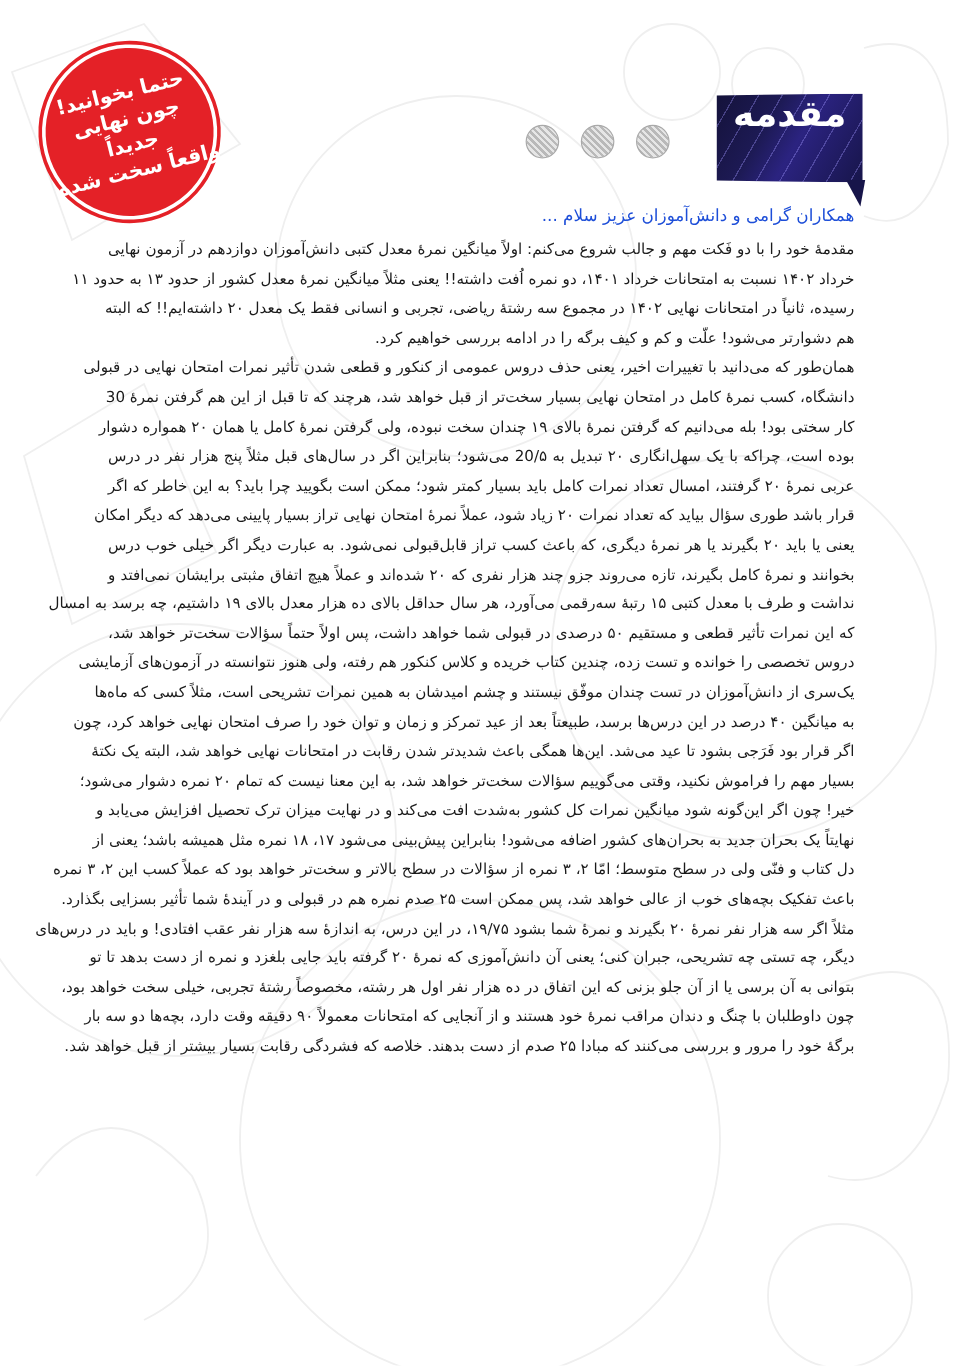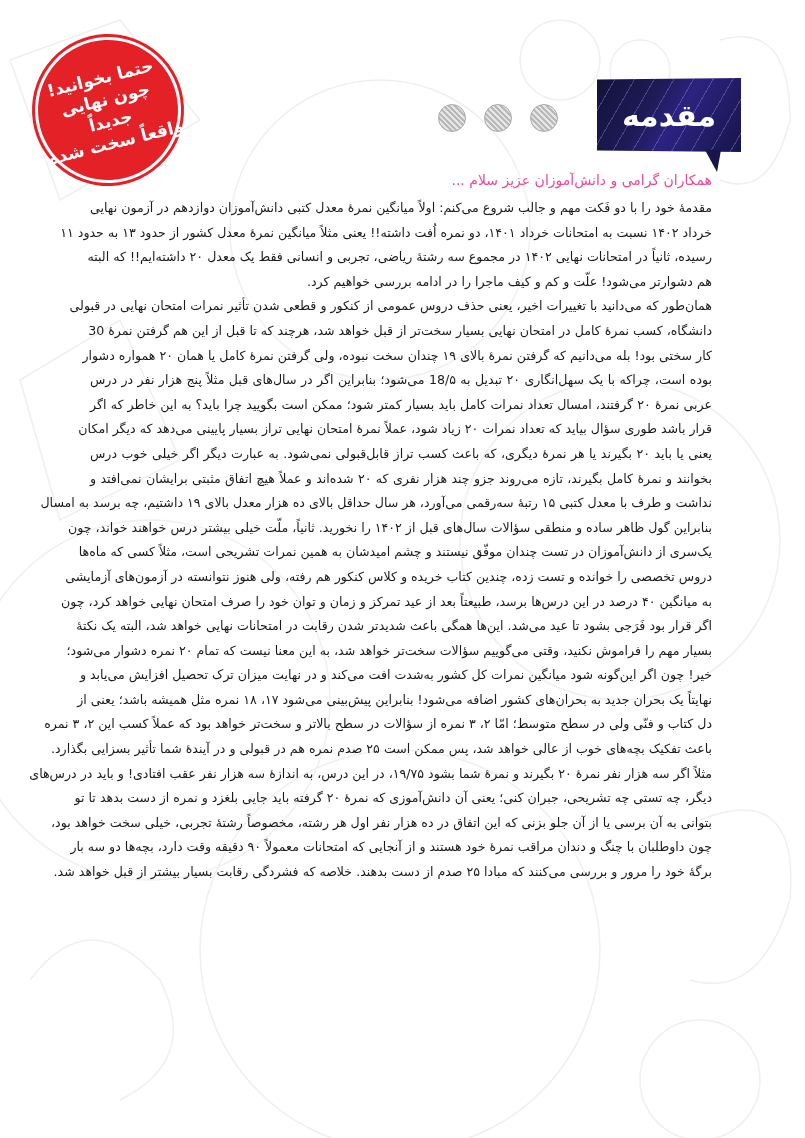--- a/index.html
+++ b/index.html
@@ -21,41 +21,41 @@
   }
 
   .dots { position: absolute; top: 104px; left: 438px; display: flex; gap: 18px; z-index: 2; direction: ltr; }
   .dot {
     width: 28px; height: 28px; border-radius: 50%;
     background: repeating-linear-gradient(45deg, #b9b9b9 0 2px, #e6e6e6 2px 4px);
     border: 1px solid #a9a9a9;
   }
 
   .banner {
-    position: absolute; left: 597px; top: 78px; width: 144px; height: 74px;
+    position: absolute; left: 597px; top: 78px; width: 122px; height: 74px;
     background: linear-gradient(120deg, #14123a 0%, #1d1a55 35%, #2b2380 55%, #17154a 100%);
-    z-index: 2; display: flex; align-items: center; justify-content: center;
+    z-index: 2; display: flex; align-items: flex-start; justify-content: center;
     clip-path: polygon(0 2%, 100% 0, 100% 100%, 0 98%);
     overflow: hidden;
   }
   .banner::before {
     content: ""; position: absolute; inset: 0;
     background: repeating-linear-gradient(-60deg, rgba(255,255,255,0) 0 9px, rgba(160,150,255,0.35) 9px 10px, rgba(255,255,255,0) 10px 17px);
   }
   .banner-tail {
     position: absolute; left: 705px; top: 150px; width: 0; height: 0;
     border-left: 12px solid transparent; border-right: 4px solid transparent;
     border-top: 22px solid #17154a; z-index: 2;
   }
   .banner-title {
     position: relative; color: #fff; font-weight: bold; font-size: 30px; direction: rtl;
   }
 
   .greeting {
-    position: absolute; top: 172px; right: 93px; color: #ec4899;
+    position: absolute; top: 172px; right: 93px; color: #1d4ed8;
     font-size: 14px; z-index: 2; direction: rtl;
   }
 
   .content {
     position: absolute; top: 196px; right: 93px; width: 622px; z-index: 2;
     direction: rtl; text-align: justify; text-align-last: right;
   }
   .para {
     font-size: 12.6px; line-height: 24.6px; color: #1a1a1a;
     margin-bottom: 0;
@@ -103,37 +103,37 @@
 </div>
 <div class="banner-tail"></div>
 
 <div class="greeting">همکاران گرامی و دانش‌آموزان عزیز سلام ...</div>
 
 <div class="content">
   <p class="para">
     <span class="line">مقدمهٔ خود را با دو فَکت مهم و جالب شروع می‌کنم: اولاً میانگین نمرهٔ معدل کتبی دانش‌آموزان دوازدهم در آزمون نهایی</span>
     <span class="line">خرداد ۱۴۰۲ نسبت به امتحانات خرداد ۱۴۰۱، دو نمره اُفت داشته!! یعنی مثلاً میانگین نمرهٔ معدل کشور از حدود ۱۳ به حدود ۱۱</span>
     <span class="line">رسیده، ثانیاً در امتحانات نهایی ۱۴۰۲ در مجموع سه رشتهٔ ریاضی، تجربی و انسانی فقط یک معدل ۲۰ داشته‌ایم!!  که البته</span>
-    <span class="line last">هم دشوارتر می‌شود! علّت و کم و کیف ماجرا را در ادامه بررسی خواهیم کرد.</span>
+    <span class="line last">هم دشوارتر می‌شود! علّت و کم و کیف برگه را در ادامه بررسی خواهیم کرد.</span>
   </p>
   <p class="para">
     <span class="line">همان‌طور که می‌دانید با تغییرات اخیر، یعنی حذف دروس عمومی از کنکور و قطعی شدن تأثیر نمرات امتحان نهایی در قبولی</span>
     <span class="line">دانشگاه، کسب نمرهٔ کامل در امتحان نهایی بسیار سخت‌تر از قبل خواهد شد، هرچند که تا قبل از این هم گرفتن نمرهٔ 30</span>
     <span class="line">کار سختی بود! بله می‌دانیم که گرفتن نمرهٔ بالای ۱۹ چندان سخت نبوده، ولی گرفتن نمرهٔ کامل یا همان ۲۰ همواره دشوار</span>
-    <span class="line">بوده است، چراکه با یک سهل‌انگاری ۲۰ تبدیل به 18/۵ می‌شود؛ بنابراین اگر در سال‌های قبل مثلاً پنج هزار نفر در درس</span>
+    <span class="line">بوده است، چراکه با یک سهل‌انگاری ۲۰ تبدیل به 20/۵ می‌شود؛ بنابراین اگر در سال‌های قبل مثلاً پنج هزار نفر در درس</span>
     <span class="line">عربی نمرهٔ ۲۰ گرفتند، امسال تعداد نمرات کامل باید بسیار کمتر شود؛ ممکن است بگویید چرا باید؟ به این خاطر که اگر</span>
     <span class="line">قرار باشد طوری سؤال بیاید که تعداد نمرات ۲۰ زیاد شود، عملاً نمرهٔ امتحان نهایی تراز بسیار پایینی می‌دهد که دیگر امکان</span>
     <span class="line">یعنی یا باید ۲۰ بگیرند یا هر نمرهٔ دیگری، که باعث کسب تراز قابل‌قبولی نمی‌شود.  به عبارت دیگر اگر خیلی خوب درس</span>
     <span class="line">بخوانند و نمرهٔ کامل بگیرند، تازه می‌روند جزو چند هزار نفری که ۲۰ شده‌اند و عملاً هیچ اتفاق مثبتی برایشان نمی‌افتد و</span>
   </p>
   <p class="para">
     <span class="line">نداشت و طرف با معدل کتبی ۱۵ رتبهٔ سه‌رقمی می‌آورد، هر سال حداقل بالای ده هزار معدل بالای ۱۹ داشتیم، چه برسد به امسال</span>
-    <span class="line">بنابراین گول ظاهر ساده و منطقی سؤالات سال‌های قبل از ۱۴۰۲ را نخورید. ثانیاً، ملّت خیلی بیشتر درس خواهند خواند، چون</span>
+    <span class="line">که این نمرات تأثیر قطعی و مستقیم ۵۰ درصدی در قبولی شما خواهد داشت، پس اولاً حتماً سؤالات سخت‌تر خواهد شد،</span>
+    <span class="line">دروس تخصصی را خوانده و تست زده، چندین کتاب خریده و کلاس کنکور هم رفته، ولی هنوز نتوانسته در آزمون‌های آزمایشی</span>
     <span class="line">یک‌سری از دانش‌آموزان در تست چندان موفّق نیستند و چشم امیدشان به همین نمرات تشریحی است، مثلاً کسی که ماه‌ها</span>
-    <span class="line">دروس تخصصی را خوانده و تست زده، چندین کتاب خریده و کلاس کنکور هم رفته، ولی هنوز نتوانسته در آزمون‌های آزمایشی</span>
     <span class="line">به میانگین ۴۰ درصد در این درس‌ها برسد، طبیعتاً بعد از عید تمرکز و زمان و توان خود را صرف امتحان نهایی خواهد کرد، چون</span>
     <span class="line">اگر قرار بود فَرَجی بشود تا عید می‌شد. این‌ها همگی باعث شدیدتر شدن رقابت در امتحانات نهایی خواهد شد، البته یک نکتهٔ</span>
     <span class="line">بسیار مهم را فراموش نکنید، وقتی می‌گوییم سؤالات سخت‌تر خواهد شد، به این معنا نیست که تمام ۲۰ نمره دشوار می‌شود؛</span>
     <span class="line">خیر! چون اگر این‌گونه شود میانگین نمرات کل کشور به‌شدت افت می‌کند و در نهایت میزان ترک تحصیل افزایش می‌یابد و</span>
     <span class="line">نهایتاً یک بحران جدید به بحران‌های کشور اضافه می‌شود! بنابراین پیش‌بینی می‌شود ۱۷، ۱۸ نمره مثل همیشه باشد؛ یعنی از</span>
     <span class="line">دل کتاب و فنّی ولی در سطح متوسط؛ امّا ۲، ۳ نمره از سؤالات در سطح بالاتر و سخت‌تر خواهد بود که عملاً کسب این ۲، ۳ نمره</span>
     <span class="line">باعث تفکیک بچه‌های خوب از عالی خواهد شد، پس ممکن است ۲۵ صدم نمره هم در قبولی و در آیندهٔ شما تأثیر بسزایی بگذارد.</span>
     <span class="line">مثلاً اگر سه هزار نفر نمرهٔ ۲۰ بگیرند و نمرهٔ شما بشود ۱۹/۷۵، در این درس، به اندازهٔ سه هزار نفر عقب افتادی! و باید در درس‌های</span>
     <span class="line">دیگر، چه تستی چه تشریحی، جبران کنی؛ یعنی آن دانش‌آموزی که نمرهٔ ۲۰ گرفته باید جایی بلغزد و نمره از دست بدهد تا تو</span>
     <span class="line">بتوانی به آن برسی یا از آن جلو بزنی که این اتفاق در ده هزار نفر اول هر رشته، مخصوصاً رشتهٔ تجربی، خیلی سخت خواهد بود،</span>

